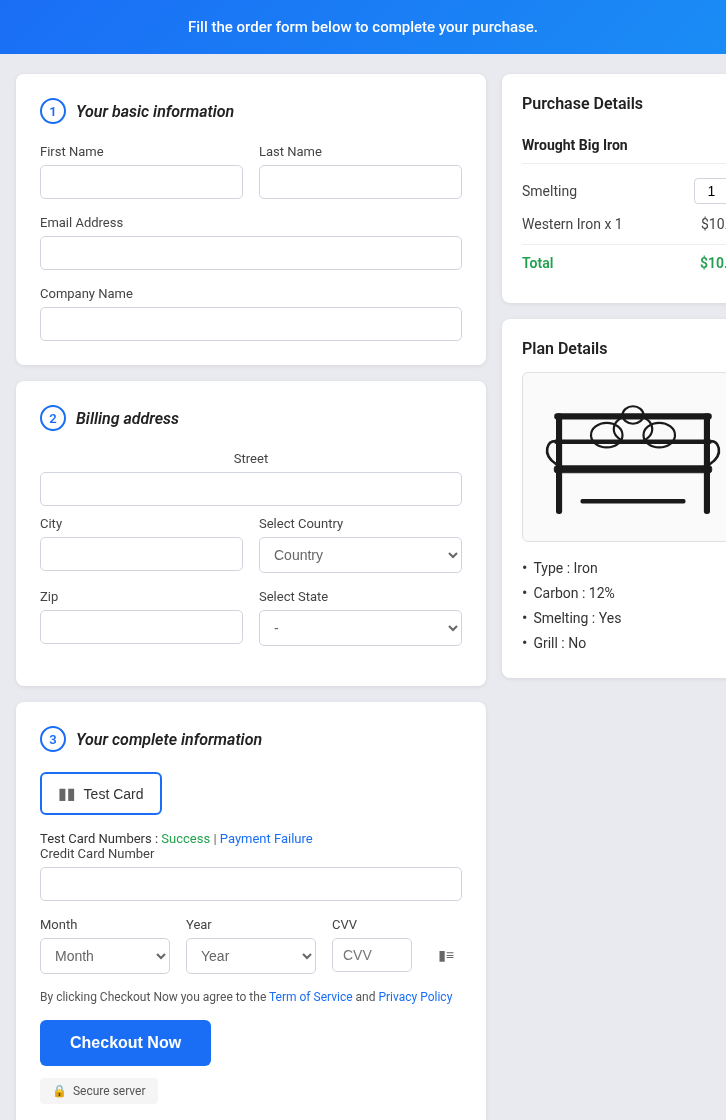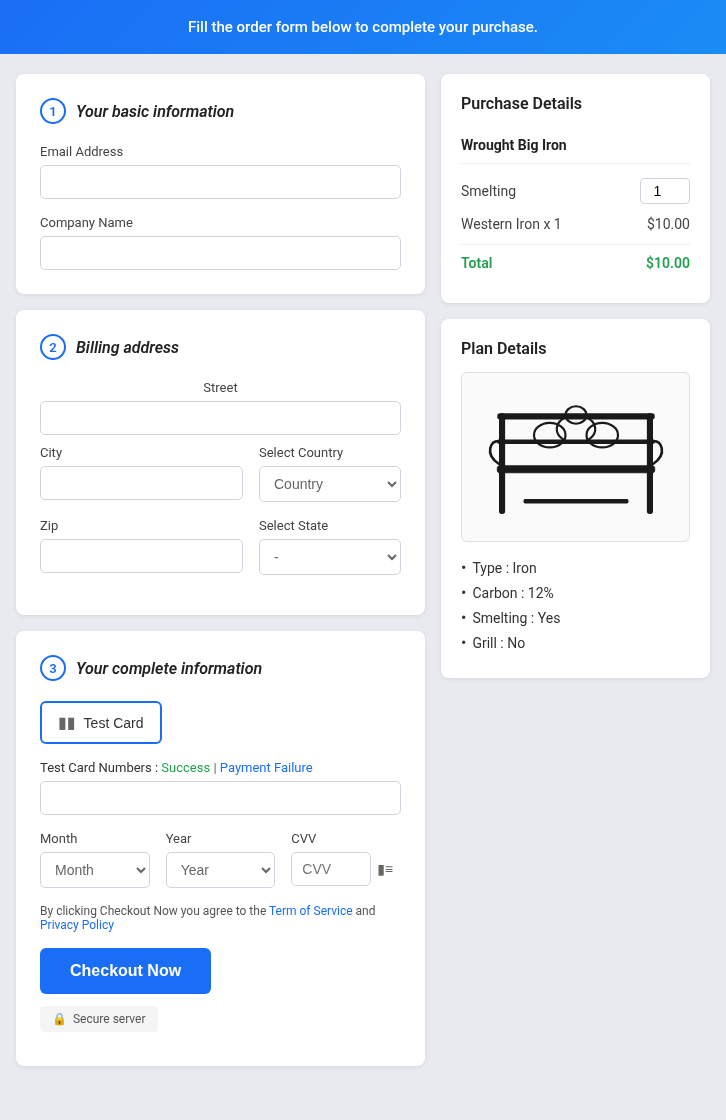--- a/index.html
+++ b/index.html
@@ -215,21 +215,21 @@
       color: #333;
       margin-bottom: 16px;
     }
     .card-icon {
       color: #666;
       font-size: 16px;
     }
     .test-card-numbers {
       font-size: 13px;
       color: #333;
-      margin-bottom: 6px;
+      margin-bottom: 0;
     }
     .test-card-numbers a {
       color: #22a050;
       text-decoration: none;
     }
     .test-card-numbers a.failure {
       color: #1a6ef5;
     }
     .separator {
       color: #666;
@@ -297,20 +297,30 @@
 
   <div class="left-column">
 
     <div class="card">
       <div class="section-header">
         <div class="step-circle">
           <span>1</span>
         </div>
         <span class="section-title">Your basic information</span>
       </div>
+      <div class="form-row">
+        <div class="form-group">
+          <label>First Name</label>
+          <input type="text" style="">
+        </div>
+        <div class="form-group">
+          <label>Last Name</label>
+          <input type="text" style="">
+        </div>
+      </div>
       <div class="form-group" style="margin-bottom:16px;">
         <label>Email Address</label>
         <input type="email" class="full-width" style="">
       </div>
       <div class="form-group">
         <label>Company Name</label>
         <input type="text" class="full-width" style="">
       </div>
     </div>
 
@@ -372,20 +382,21 @@
       </button>
 
       <div class="test-card-numbers">
         <span>Test Card Numbers : </span>
         <a href="#" style="color:#22a050;">Success</a>
         <span class="separator"> | </span>
         <a href="#" class="failure" style="color:#1a6ef5;">Payment Failure</a>
       </div>
 
       <div class="form-group" style="margin-bottom:16px;">
+        <label>Credit Card Number</label>
         <input type="text" class="full-width" style="">
       </div>
 
       <div class="cvv-row">
         <div class="form-group">
           <label>Month</label>
           <select>
             <option value="">Month</option>
             <option>01</option><option>02</option><option>03</option>
             <option>04</option><option>05</option><option>06</option>

